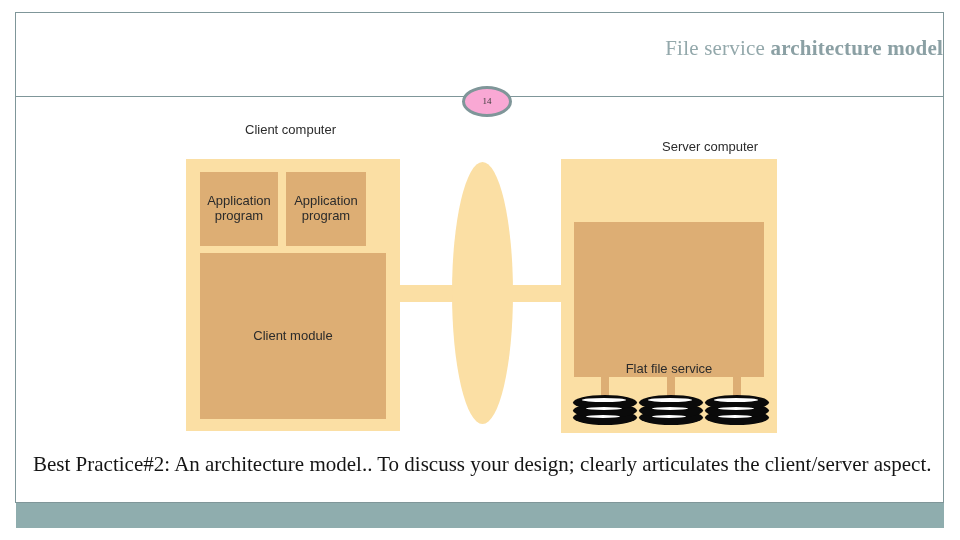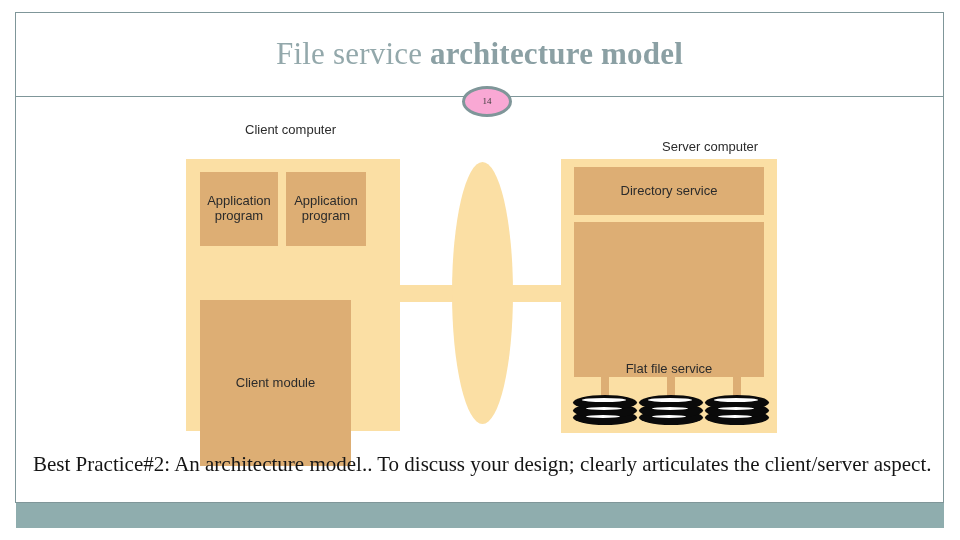--- a/index.html
+++ b/index.html
@@ -50,23 +50,23 @@
     width: 927px;
     height: 1px;
     background: #7f9699;
   }
 
   #title {
     position: absolute;
     left: 16px;
     top: 36px;
     width: 927px;
-    text-align: center;
+    text-align: right;
     font-family: "Liberation Serif", serif;
-    font-size: 31px;
+    font-size: 21px;
     color: #93a8ab;
     letter-spacing: 0.2px;
     white-space: nowrap;
   }
   #title .light { font-weight: 400; }
   #title .bold  { font-weight: 700; color: #8ba0a4; }
 
   
   #page-badge {
     position: absolute;
@@ -121,21 +121,21 @@
     font-family: "Liberation Sans", sans-serif;
     font-size: 13px;
     color: #2b2b2b;
     line-height: 1.12;
   }
 
   
   #client-chassis { left: 186px; top: 159px; width: 214px; height: 272px; }
   #app-prog-1 { left: 200px; top: 172px; width: 78px; height: 74px; }
   #app-prog-2 { left: 286px; top: 172px; width: 80px; height: 74px; }
-  #client-module { left: 200px; top: 253px; width: 151px; height: 166px; margin-top: 47px; }
+  #client-module { left: 200px; top: 253px; width: 186px; height: 166px; }
 
   
   #server-chassis { left: 561px; top: 159px; width: 216px; height: 274px; }
   #directory-service { left: 574px; top: 167px; width: 190px; height: 48px; }
   #flat-file-service { left: 574px; top: 222px; width: 190px; height: 155px;
                        align-items: flex-end; box-sizing: border-box; }
 
   
   #network-ellipse {
     position: absolute;
@@ -256,23 +256,20 @@
     </div>
 
     <div class="connector" id="connector-left"></div>
     <div id="network-ellipse"></div>
     <div class="connector" id="connector-right"></div>
 
     <div class="caption" id="server-caption">Server computer</div>
 
     <div class="chassis" id="server-chassis"></div>
 
-    <div class="module" id="directory-service">
-      <span>Directory service</span>
-    </div>
     <div class="module" id="flat-file-service">
       <span>Flat file service</span>
     </div>
 
     <div class="disk-group" id="disk-1">
       <div class="disk-stem"></div>
       <div class="disk-body">
         <div class="plate p3"></div>
         <div class="plate p2"></div>
         <div class="plate p1"></div>

